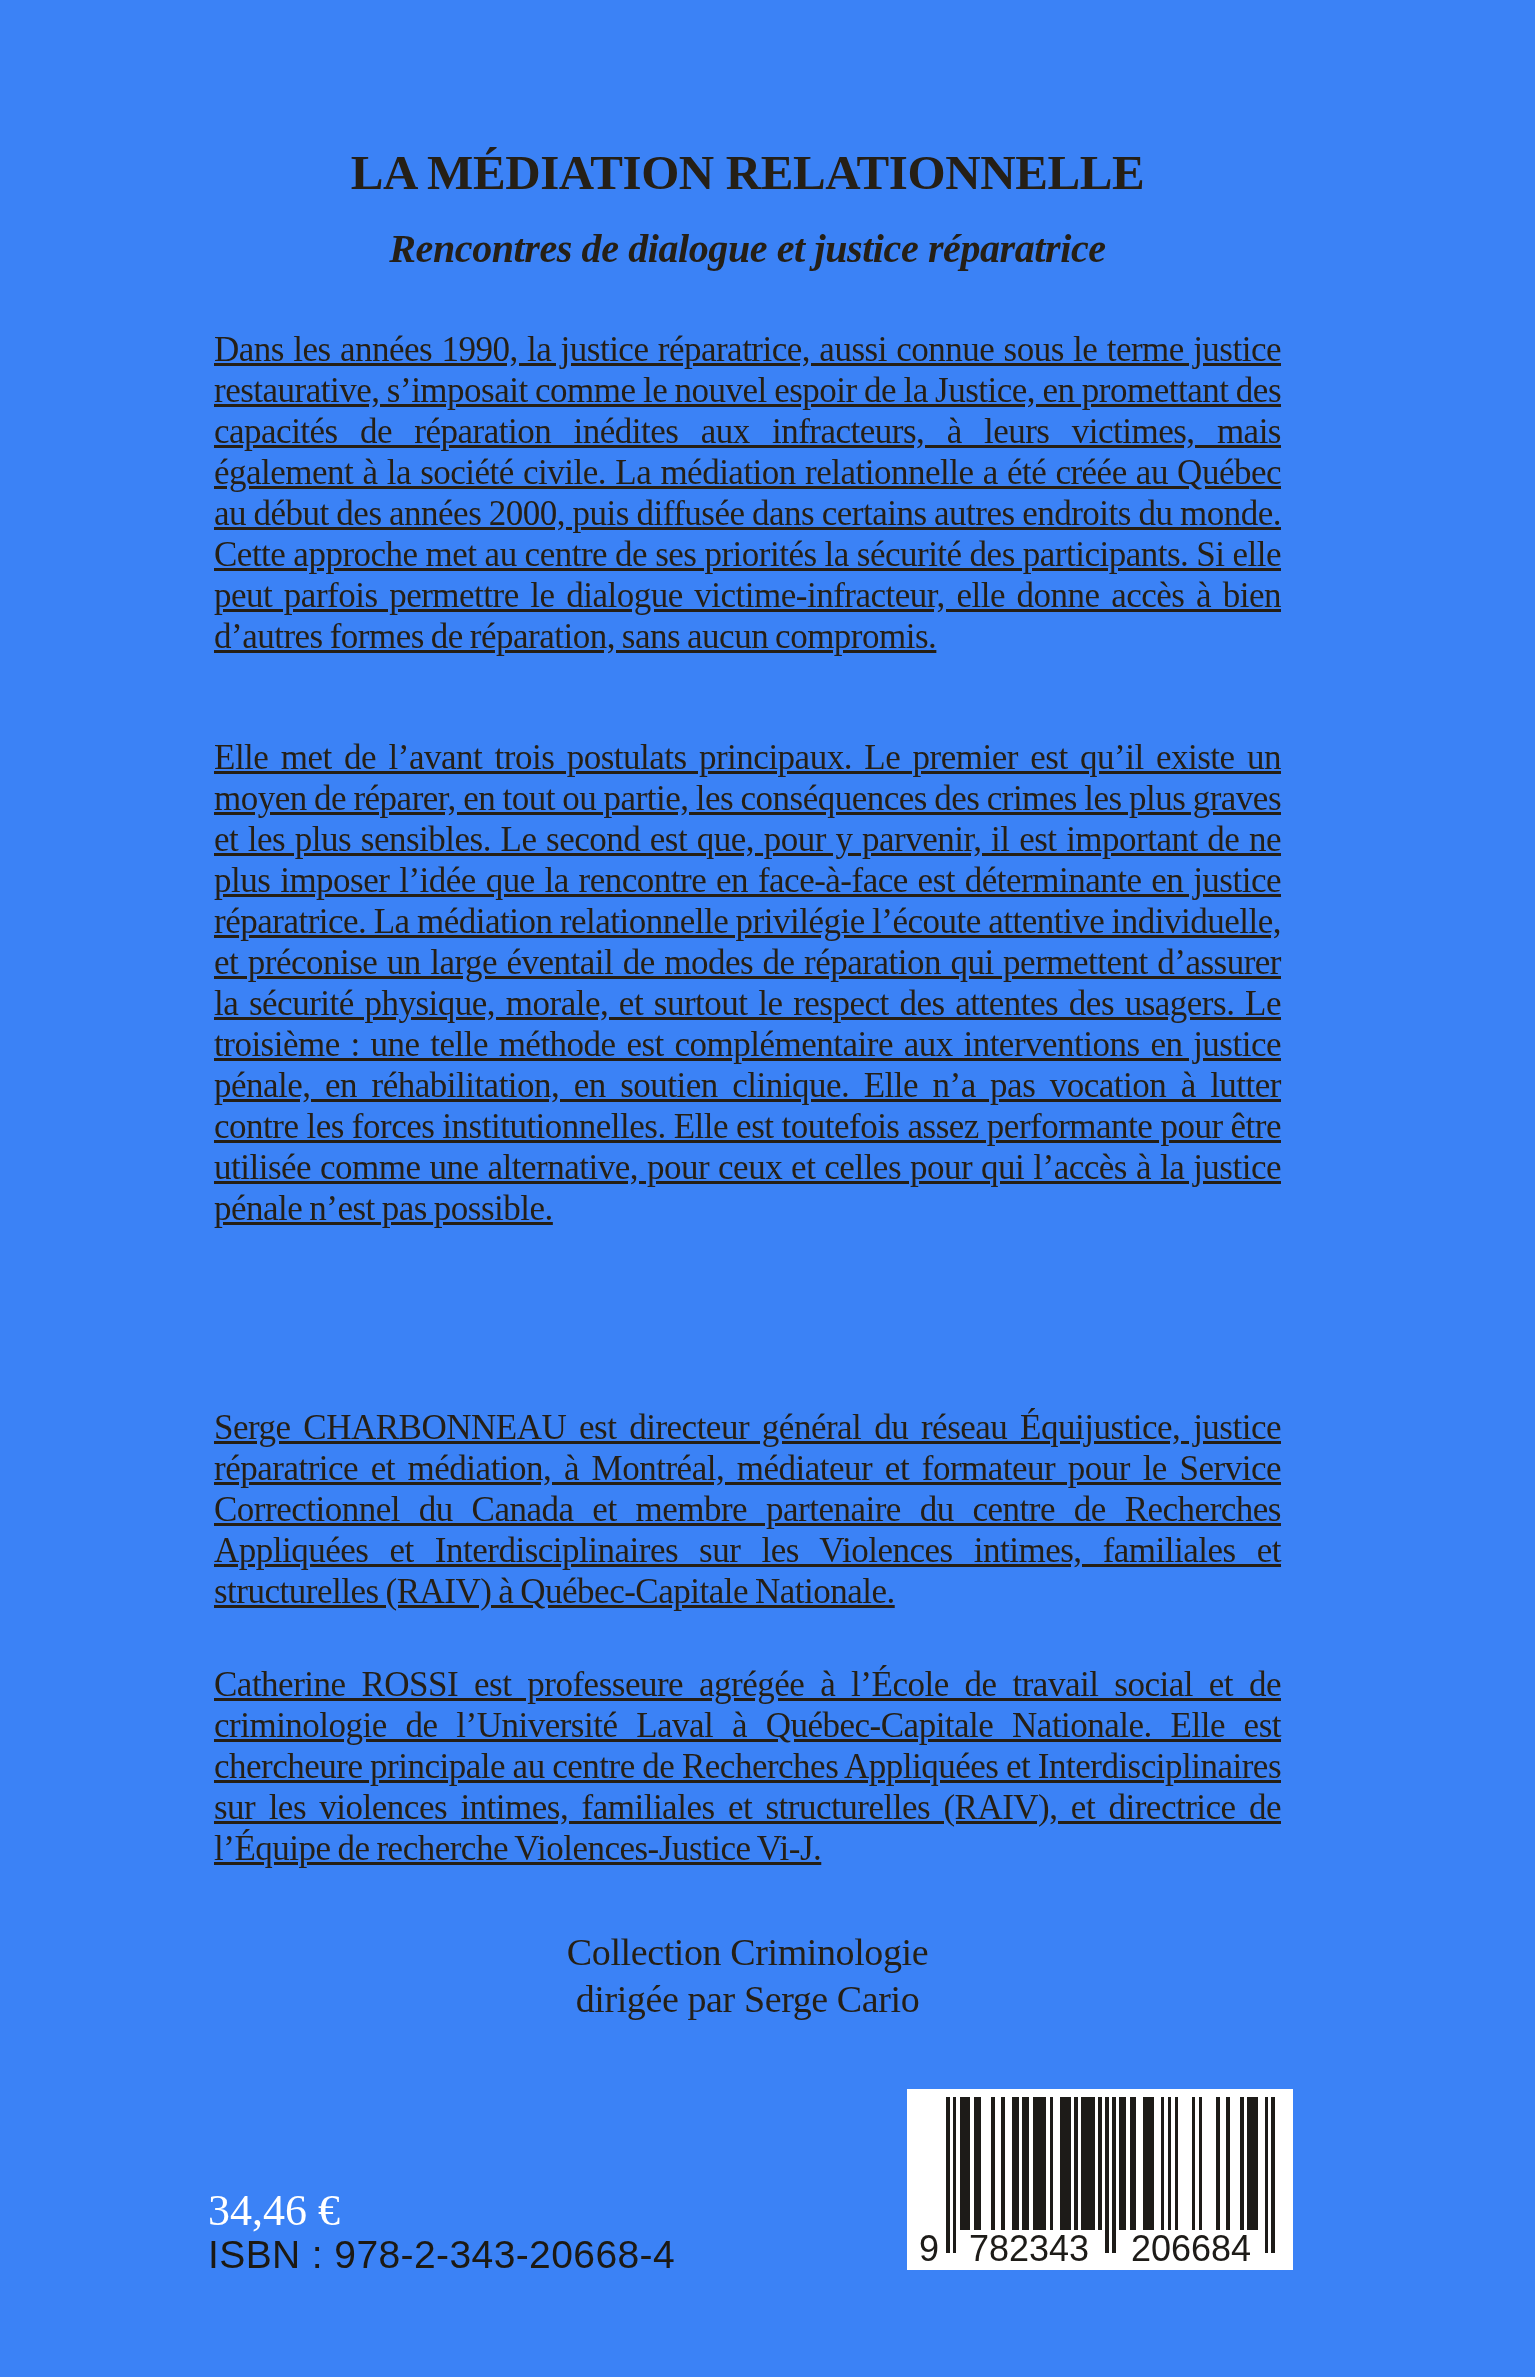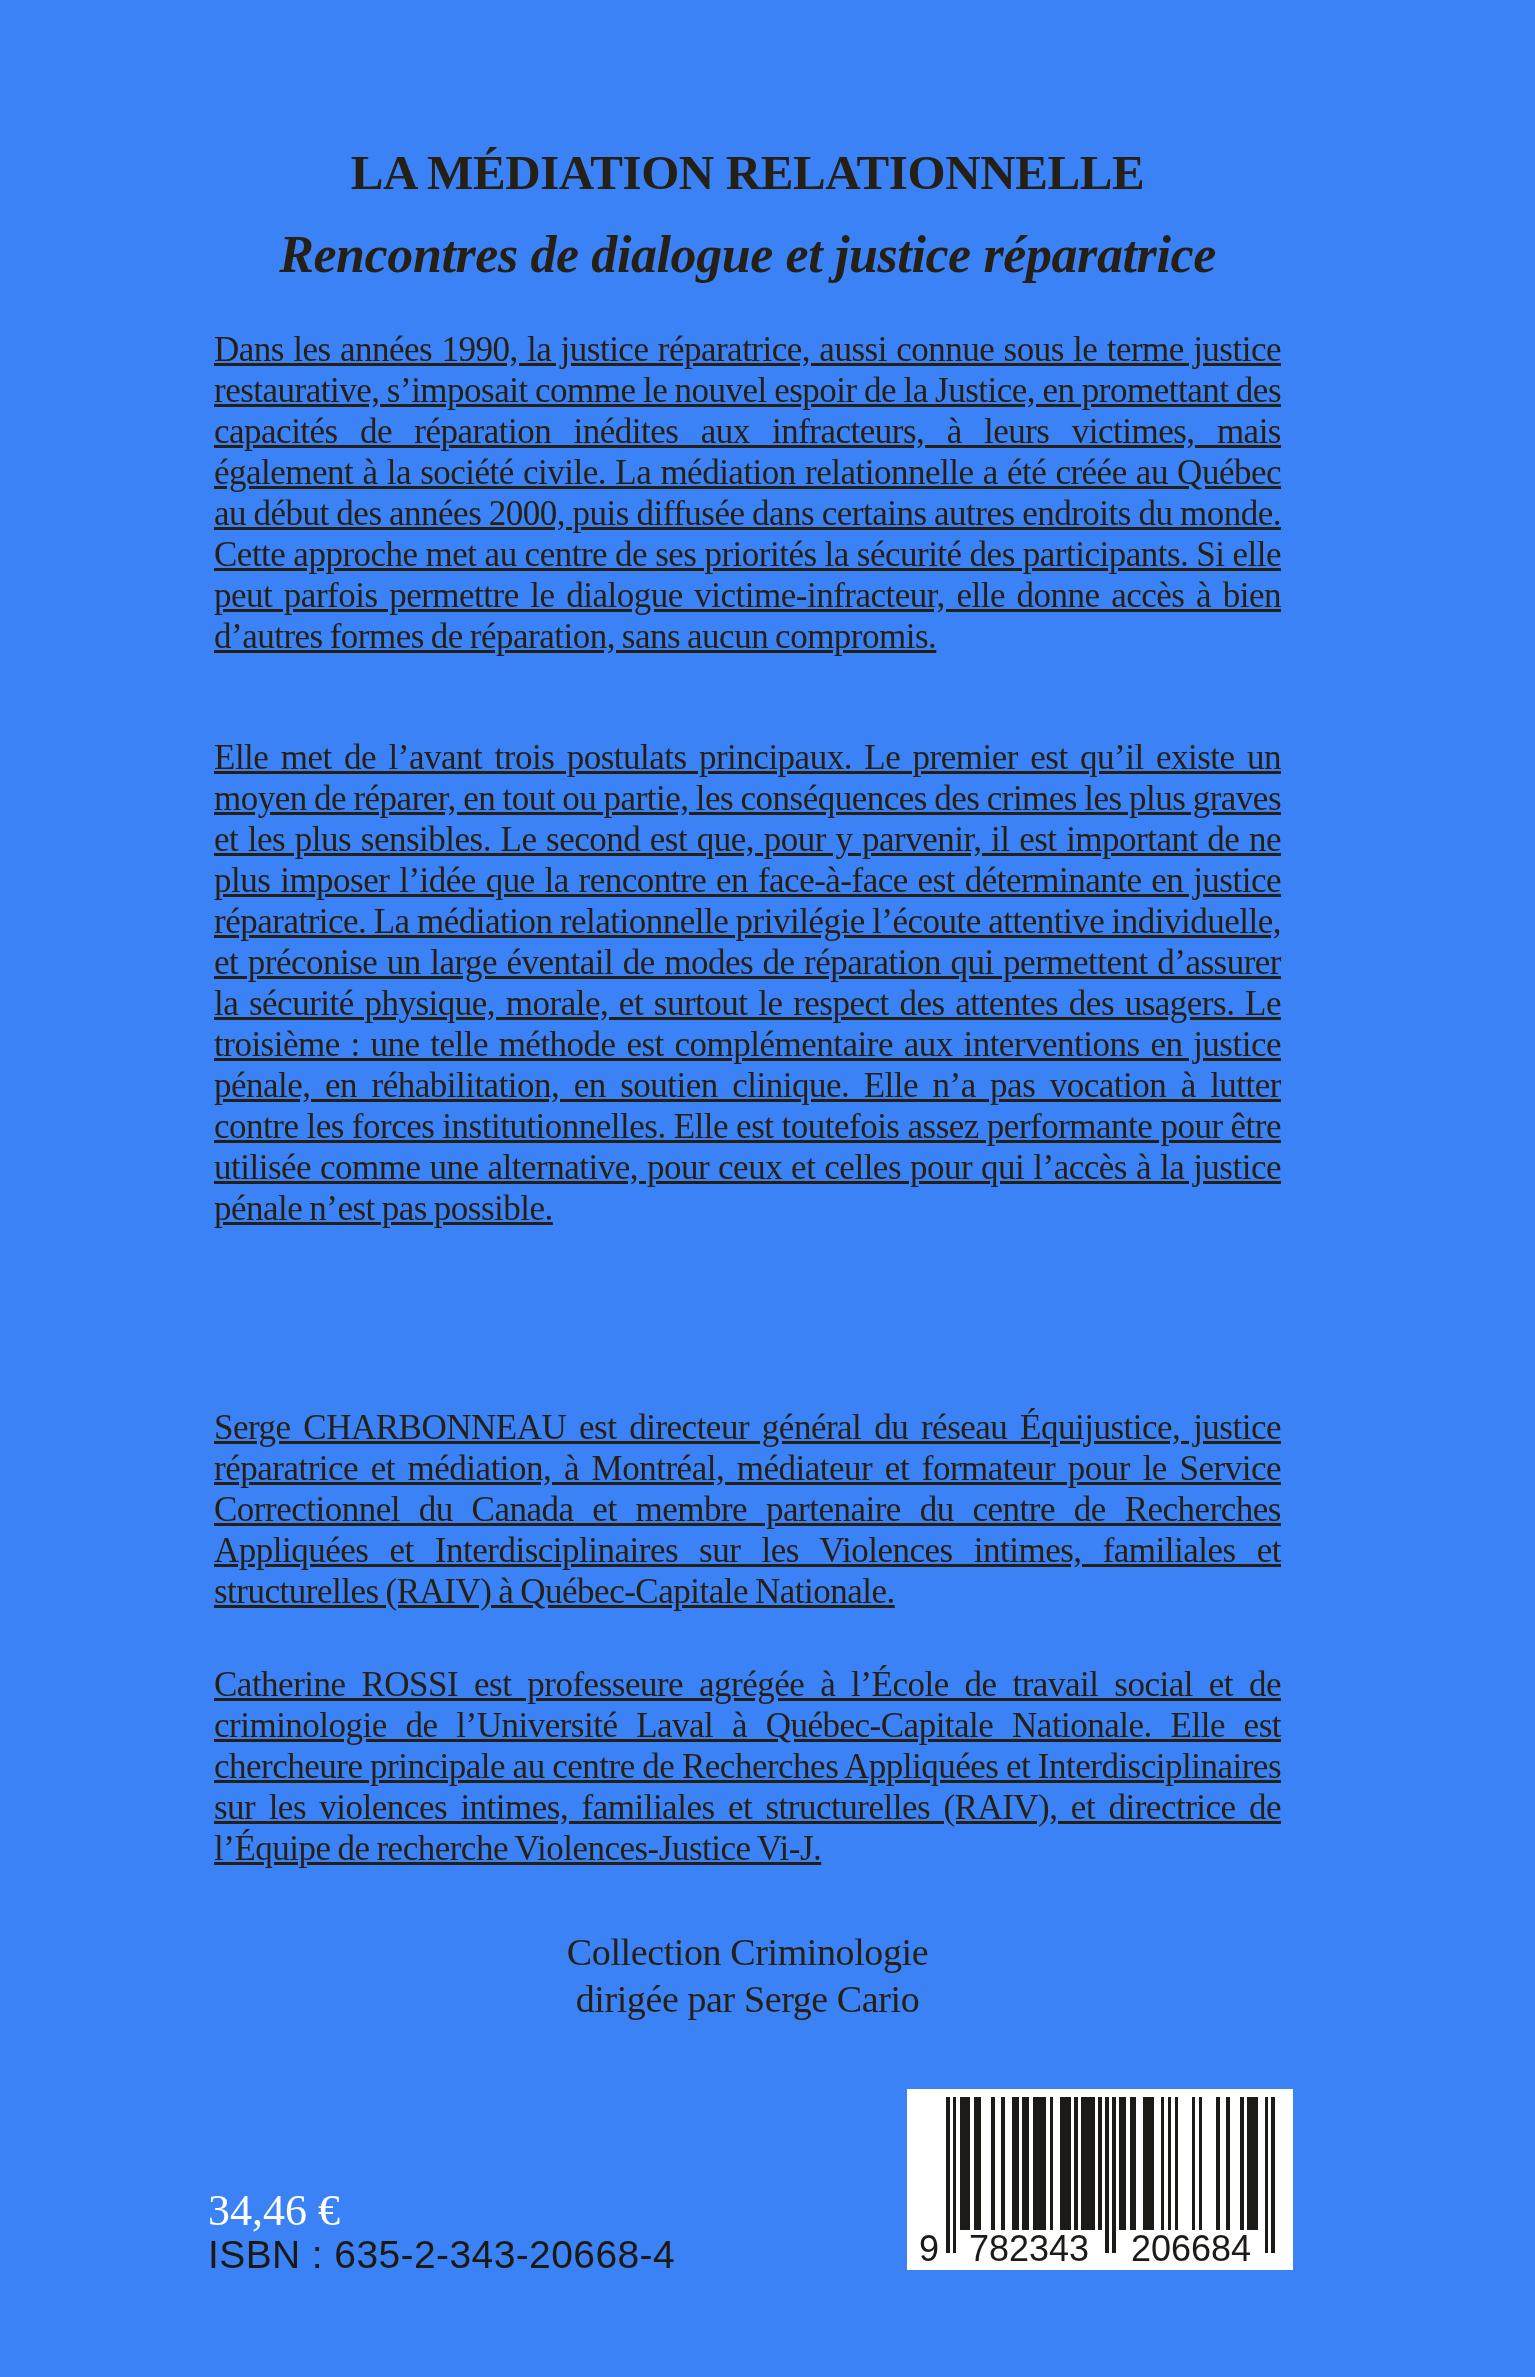--- a/index.html
+++ b/index.html
@@ -12,21 +12,21 @@
     overflow:hidden;
   }
   .abs{position:absolute;}
   .col{left:214px;width:1067px;}
   .title{
     top:144px;text-align:center;
     font-size:49px;font-weight:bold;letter-spacing:-0.4px;
   }
   .subtitle{
     top:225px;text-align:center;
-    font-size:52px;font-weight:bold;font-style:italic;letter-spacing:-0.4px;
+    font-size:40px;font-weight:bold;font-style:italic;letter-spacing:-0.4px;
   }
   .body-text{
     font-size:35px;line-height:41px;
     letter-spacing:-0.5px;word-spacing:-1.3px;
     text-align:justify;
     text-decoration:underline;
   }
   .p1{top:329px;}
   .p2{top:737px;}
   .keywords{
@@ -82,21 +82,21 @@
 
   <p class="abs col body-text bio2" style="margin:0;">Catherine ROSSI est professeure agrégée à l’École de travail social et de criminologie de l’Université Laval à Québec-Capitale Nationale. Elle est chercheure principale au centre de Recherches Appliquées et Interdisciplinaires sur les violences intimes, familiales et structurelles (RAIV), et directrice de l’Équipe de recherche Violences-Justice Vi-J.</p>
 
   <div class="abs col collection">
     <div>Collection Criminologie</div>
     <div>dirigée par Serge Cario</div>
   </div>
 
   <div class="abs price" style="color: rgb(255, 255, 255);">34,46 €</div>
 
-  <div class="abs isbn">ISBN : 635-2-343-20668-4</div>
+  <div class="abs isbn">ISBN : 978-2-343-20668-4</div>
 
   <div class="abs barcode-box">
     <svg id="bc-svg" width="329" height="156" viewBox="0 0 392 186" shape-rendering="crispEdges" aria-hidden="true">
         <rect x="0.00" y="0" width="4.13" height="186" fill="#1d1b18"></rect>
         <rect x="8.25" y="0" width="4.13" height="186" fill="#1d1b18"></rect>
         <rect x="16.51" y="0" width="12.38" height="159" fill="#1d1b18"></rect>
         <rect x="33.01" y="0" width="8.25" height="159" fill="#1d1b18"></rect>
         <rect x="53.64" y="0" width="4.13" height="159" fill="#1d1b18"></rect>
         <rect x="66.02" y="0" width="4.13" height="159" fill="#1d1b18"></rect>
         <rect x="78.40" y="0" width="8.25" height="159" fill="#1d1b18"></rect>

